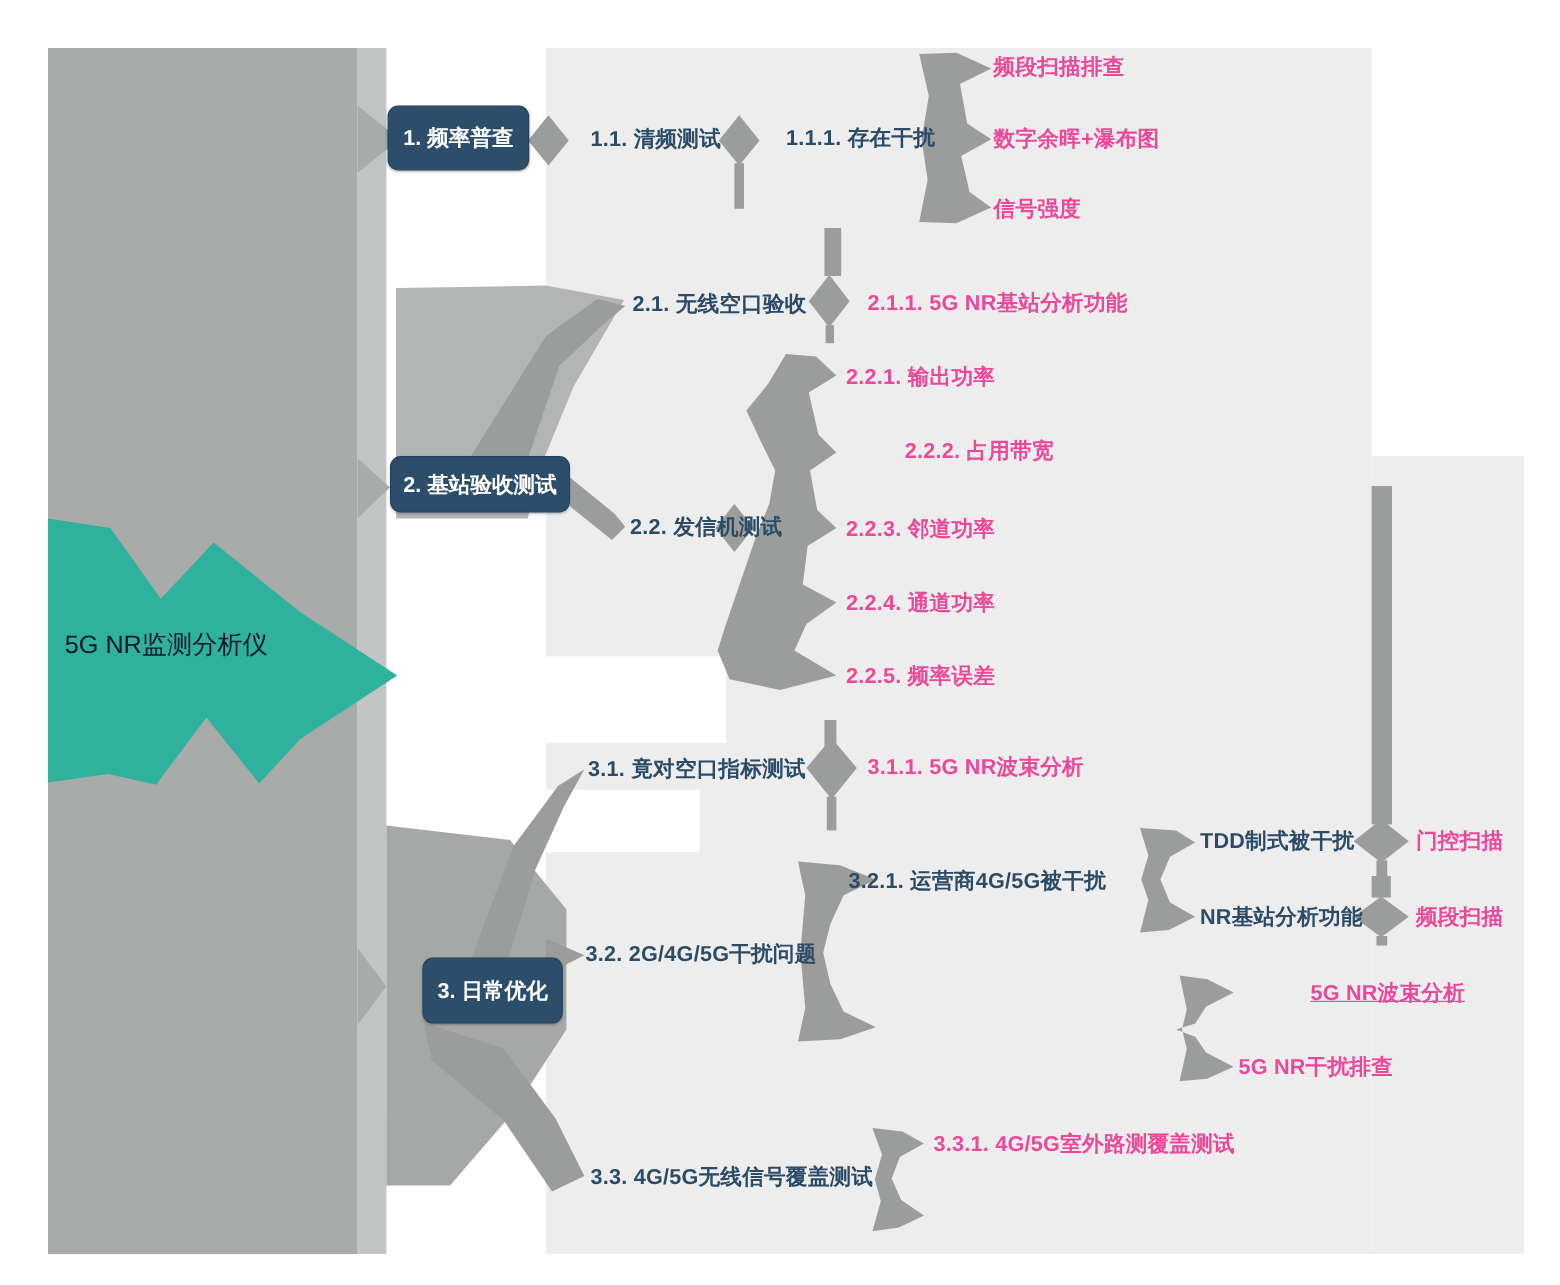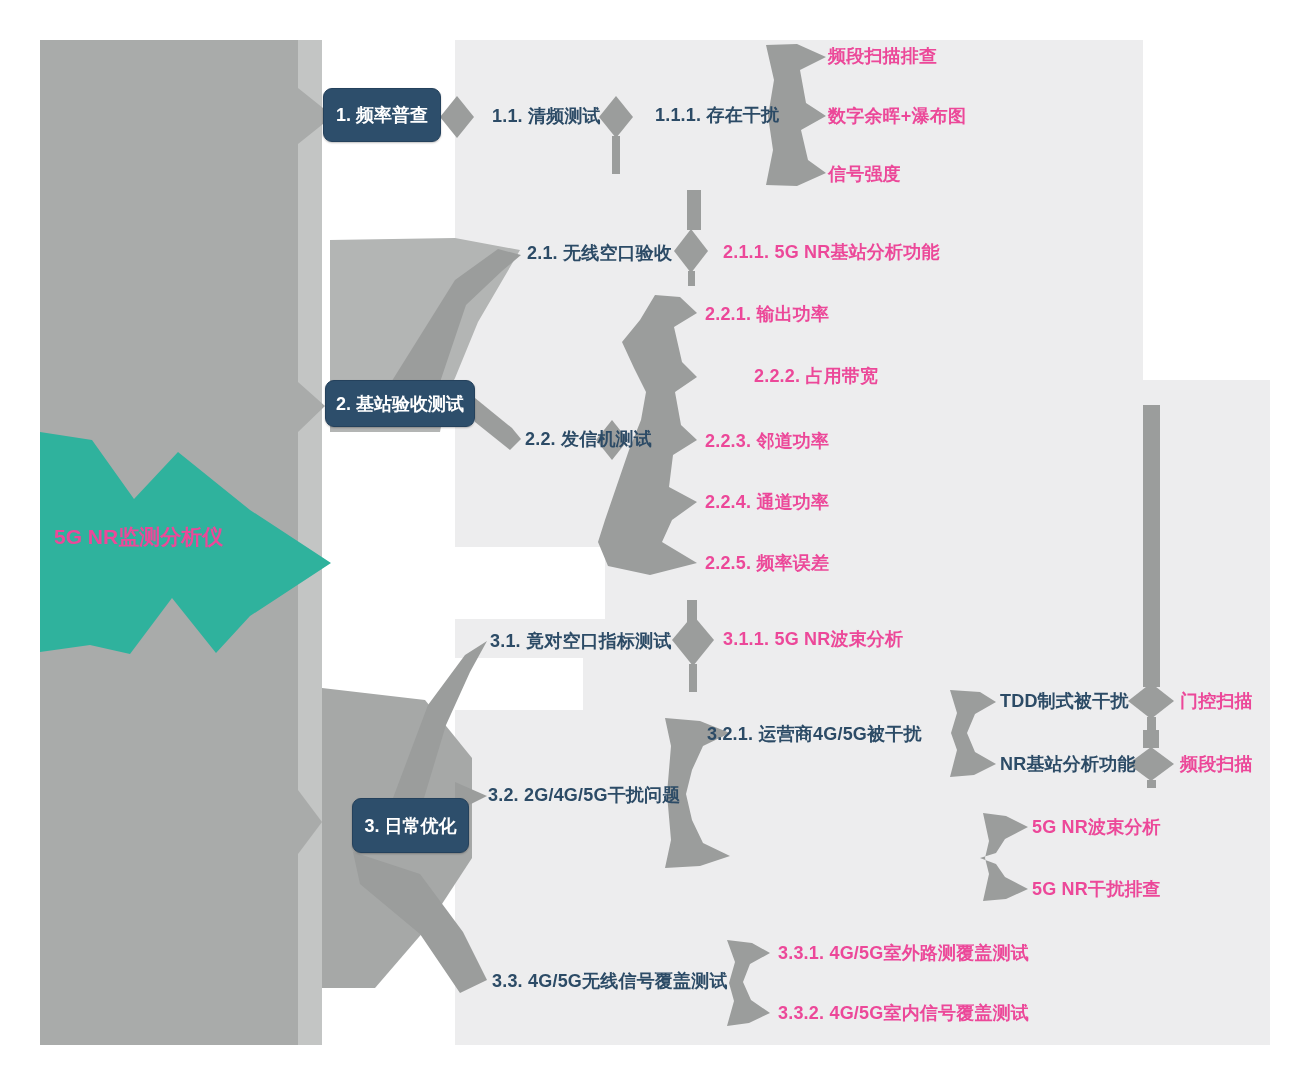--- a/index.html
+++ b/index.html
@@ -29,22 +29,22 @@
     color:#ffffff;
     display:flex;align-items:center;justify-content:center;
     font-size:18px;font-weight:600;
     box-sizing:border-box;
     box-shadow:0 1px 2px rgba(0,0,0,0.25);
   }
   .root-label{
     position:absolute;
     left:54px;top:537px;
     transform:translateY(-50%);
-    color:#ec4899;
-    font-size:21px;font-weight:700;
+    color:#0f172a;
+    font-size:21px;font-weight:400;
     white-space:nowrap;
   }
 </style>
 </head>
 <body>
 
 <div class="canvas">
 
   <svg class="bg-svg" viewBox="0 0 1300 1071" xmlns="http://www.w3.org/2000/svg">
 
@@ -117,19 +117,18 @@
   <div class="t red" style="left:705px;top:563px;">2.2.5. 频率误差</div>
 
   <div class="t blue" style="left:490px;top:641px;">3.1. 竟对空口指标测试</div>
   <div class="t red" style="left:723px;top:639px;">3.1.1. 5G NR波束分析</div>
   <div class="t blue" style="left:488px;top:795px;">3.2. 2G/4G/5G干扰问题</div>
   <div class="t blue" style="left:707px;top:734px;">3.2.1. 运营商4G/5G被干扰</div>
   <div class="t blue" style="left:1000px;top:701px;">TDD制式被干扰</div>
   <div class="t red" style="left:1180px;top:701px;">门控扫描</div>
   <div class="t blue" style="left:1000px;top:764px;">NR基站分析功能</div>
   <div class="t red" style="left:1180px;top:764px;">频段扫描</div>
-  <div class="t red" style="left:1032px;top:827px;">5G NR波束分析</div>
+  <div class="t red" style="left:1092px;top:827px;text-decoration:underline;">5G NR波束分析</div>
   <div class="t red" style="left:1032px;top:889px;">5G NR干扰排查</div>
   <div class="t blue" style="left:492px;top:981px;">3.3. 4G/5G无线信号覆盖测试</div>
   <div class="t red" style="left:778px;top:953px;">3.3.1. 4G/5G室外路测覆盖测试</div>
-  <div class="t red" style="left:778px;top:1013px;">3.3.2. 4G/5G室内信号覆盖测试</div>
 
 </div>
 
 </body></html>

